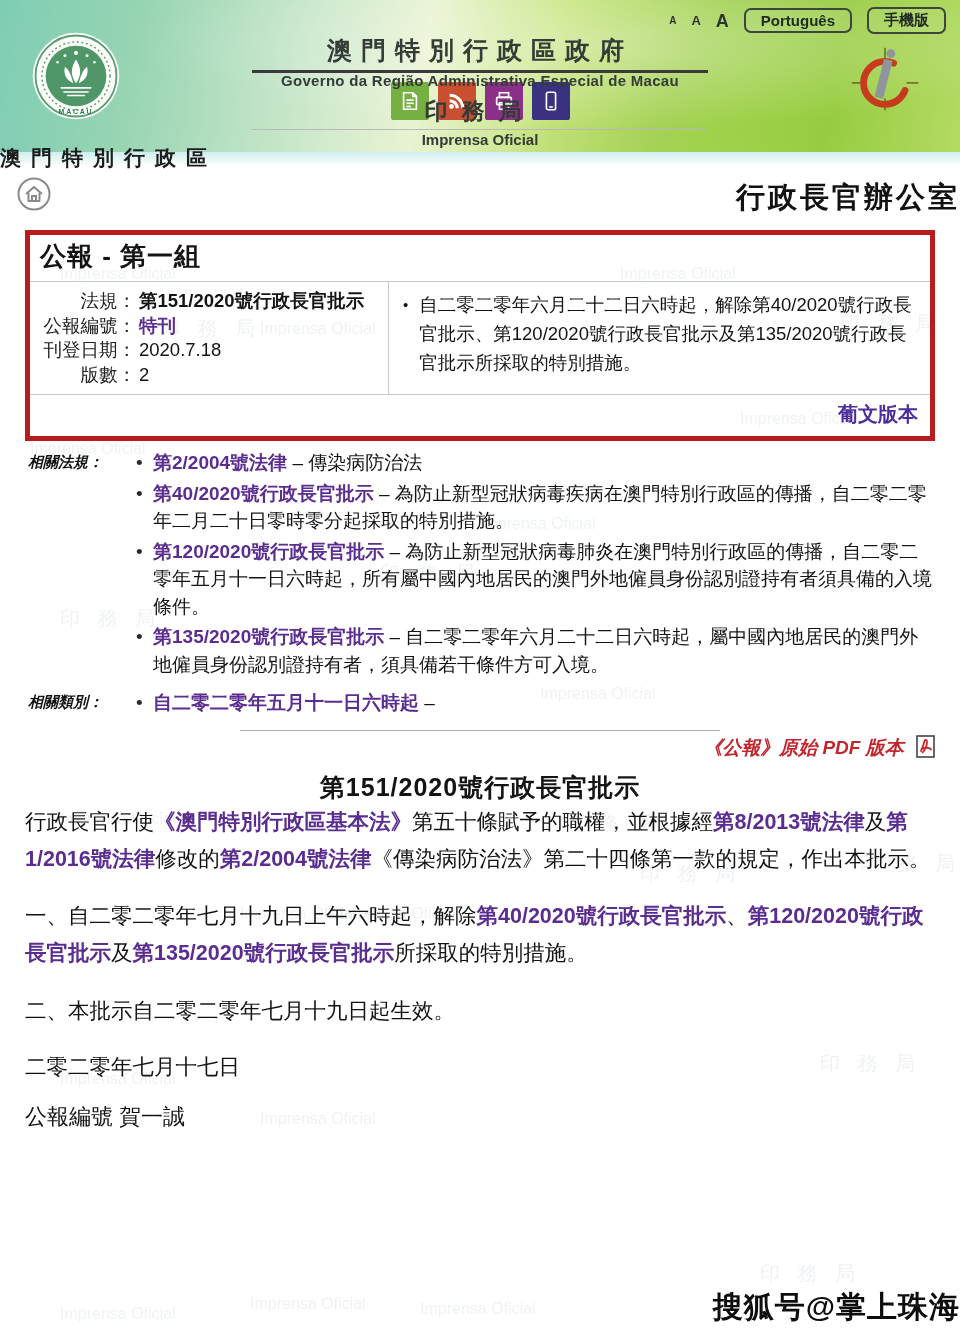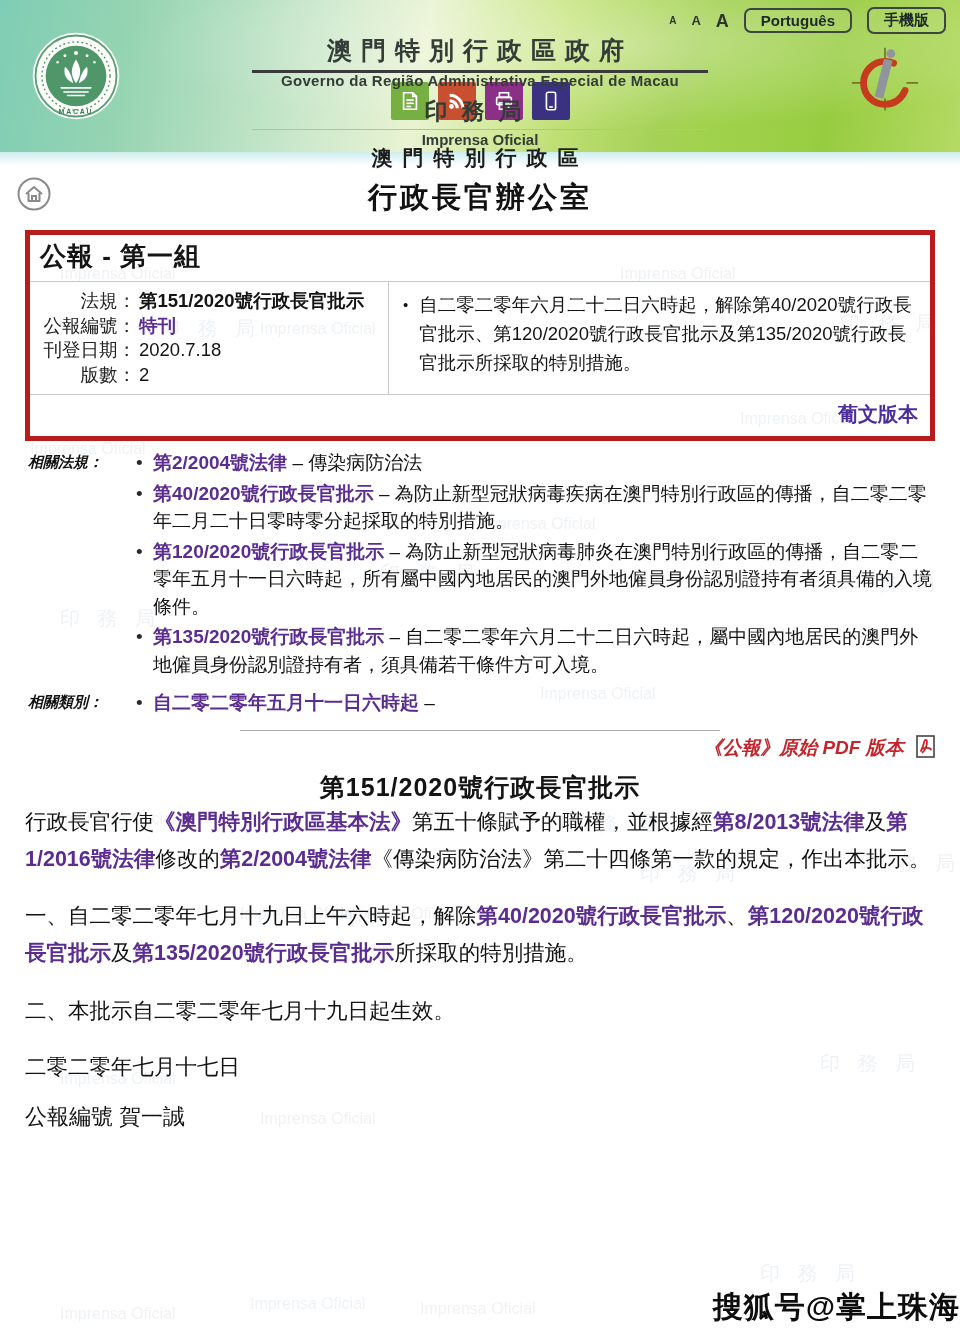--- a/index.html
+++ b/index.html
@@ -37,22 +37,22 @@
   .ghosts .big{font-size:20px;letter-spacing:6px}
 
   
   .content{position:relative;z-index:1}
   .topblock{width:456px;margin:70px auto 0}
   .rule-dark{height:3px;background:#3a3a3a}
   .iconrow{display:flex;justify-content:center;gap:9px;margin-top:9px}
   .tile{width:38px;height:38px;border-radius:2px;display:flex;align-items:center;justify-content:center;cursor:pointer}
   .tile.doc{background:#76b043}.tile.rss{background:#c84f2f}.tile.prn{background:#8c2f88}.tile.mob{background:#3a3180}
   .rule-thin{height:1px;background:#b9b9b9;margin-top:9px}
-  .region{ text-align:center;font-size:21px;font-weight:600;letter-spacing:10px;margin-top:14px;color:#1c1c1c}
-  .office{text-align:center;font-size:29px;font-weight:700;letter-spacing:3px;margin-top:6px;color:#111}
+  .region{ font-size:21px;font-weight:600;letter-spacing:10px;margin-top:14px;color:#1c1c1c}
+  .office{text-align:right;font-size:29px;font-weight:700;letter-spacing:3px;margin-top:6px;color:#111}
 
   
   .gz{margin:12px 25px 0;border:5px solid #b91c1c}
   .gz-head{font-size:26px;font-weight:700;padding:4px 10px 7px;border-bottom:1px solid #c9c9c9;letter-spacing:1px}
   .gz-body{display:flex;border-bottom:1px solid #c9c9c9}
   .gz-left{width:358px;padding:7px 10px 7px 6px}
   .fieldrow{display:flex;font-size:18.5px;line-height:24.5px}
   .fieldrow .lbl{width:100px;text-align:right;white-space:nowrap;color:#222}
   .fieldrow .val{margin-left:3px}
   .val.bold{font-weight:700}

